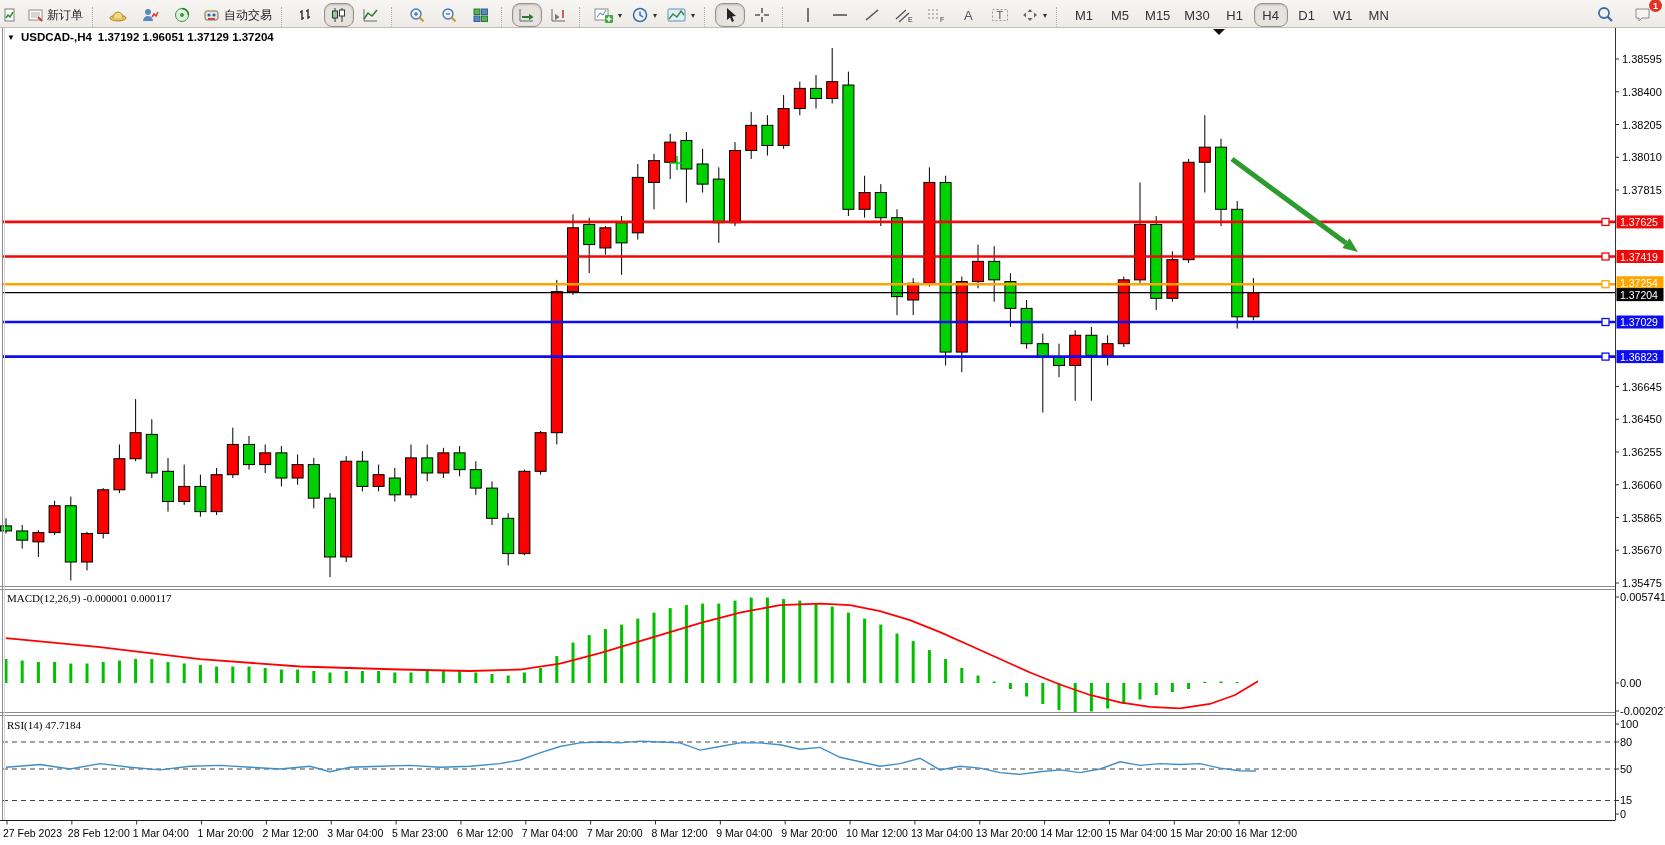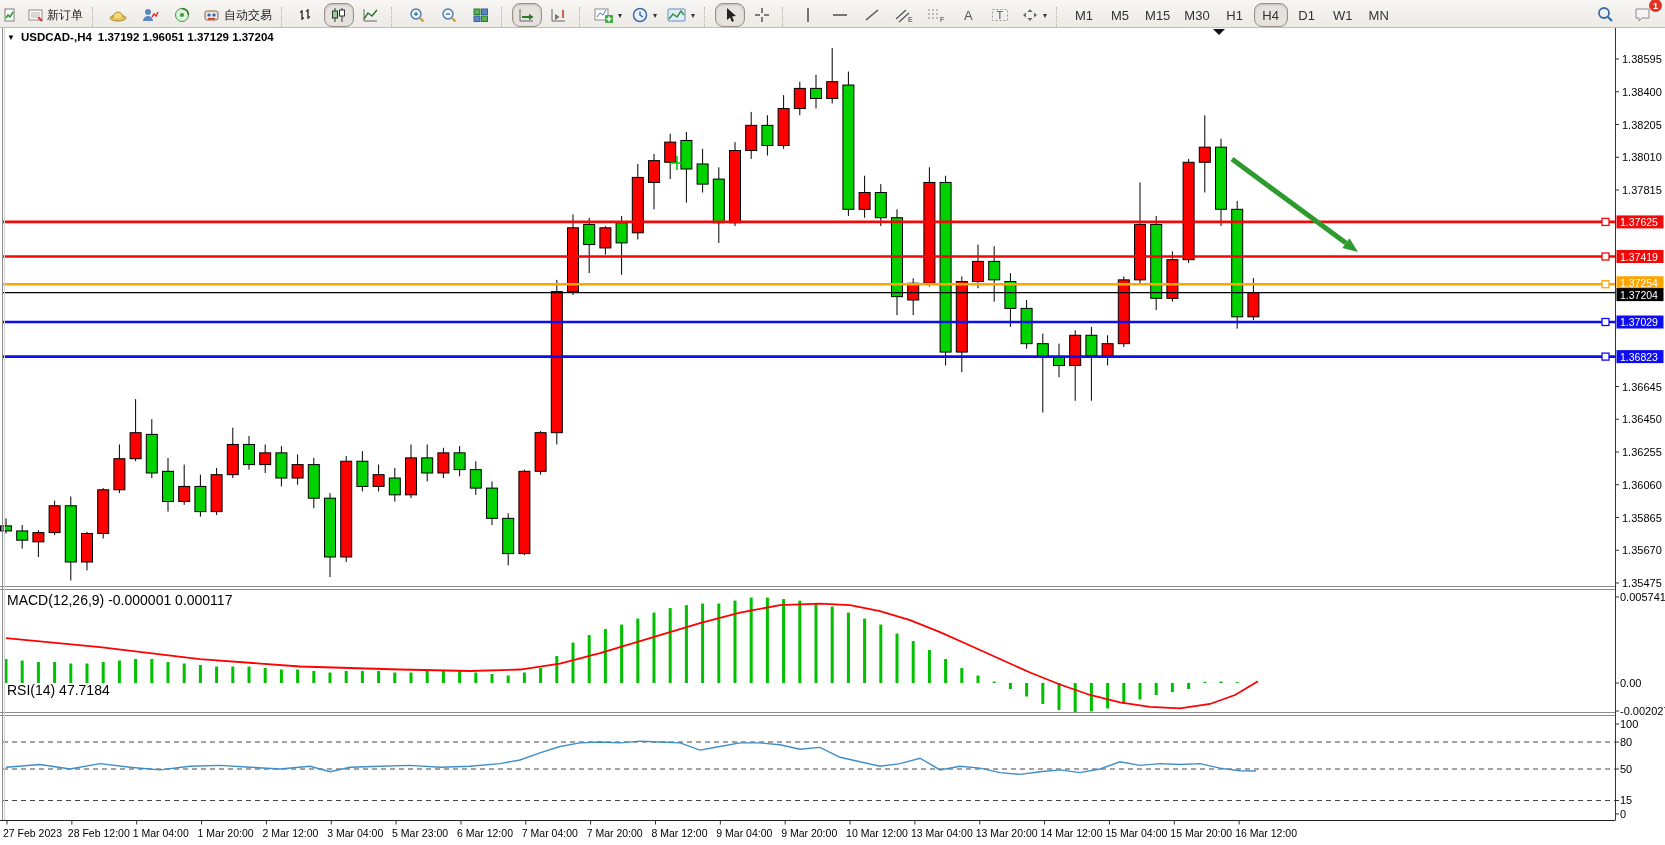--- a/index.html
+++ b/index.html
@@ -10,21 +10,21 @@
   .pressed{border-color:#979289;background:#e6e3de;box-shadow:inset 0 1px 2px rgba(0,0,0,.18);border-radius:8px;}
   .tb-sep{width:6px;height:20px;border-left:1px dotted #b4afa6;margin:0 3px 0 4px;}
   .caret{font-size:8px;color:#333;margin-left:1px;}
   .tf{font-size:13px;color:#333;padding:0 5px;}
   #tb-right{position:absolute;right:6px;top:2px;display:flex;align-items:center;gap:6px;}
   .badge{position:absolute;right:-5px;top:-4px;width:13px;height:13px;border-radius:7px;background:#e03323;color:#fff;font-size:9px;font-weight:bold;display:flex;align-items:center;justify-content:center;}
   
   .overlay{position:absolute;color:#000;z-index:3;}
   #symbol-row{left:7px;top:31px;font-size:11.5px;font-weight:600;display:flex;align-items:center;gap:6px;}
   #symbol-row .tri{font-size:8px;}
-  .ind-label{font-size:14px;}
+  .ind-label{font-size:11px;font-family:Liberation Serif, serif;}
   svg text{font-family:"Liberation Sans",sans-serif;}
 </style>
 </head>
 <body>
 
 <div id="win">
 
   <div id="toolbar">
     <span class="tb-btn" style="margin-left:-8px">
       <svg width="16" height="16">
@@ -601,15 +601,15 @@
       <line x1="1239.1499999999999" y1="821" x2="1239.1499999999999" y2="824.5" stroke="#333"></line>
       <text x="1235.1499999999999" y="837" font-size="10.5" fill="#000">16 Mar 12:00</text>
     </svg>
 
   <div class="overlay" id="symbol-row">
     <span class="tri">▼</span>
     <span>USDCAD-,H4</span>
     <span style="font-weight:600;">1.37192 1.96051 1.37129 1.37204</span>
   </div>
   <div class="overlay ind-label" style="left:7px;top:592px;">MACD(12,26,9) -0.000001 0.000117</div>
-  <div class="overlay ind-label" style="left:7px;top:682px;">RSI(14) 47.7184</div>
+  <div class="overlay ind-label" style="left:7px;top:719px;">RSI(14) 47.7184</div>
 
 </div>
 
 </body></html>

